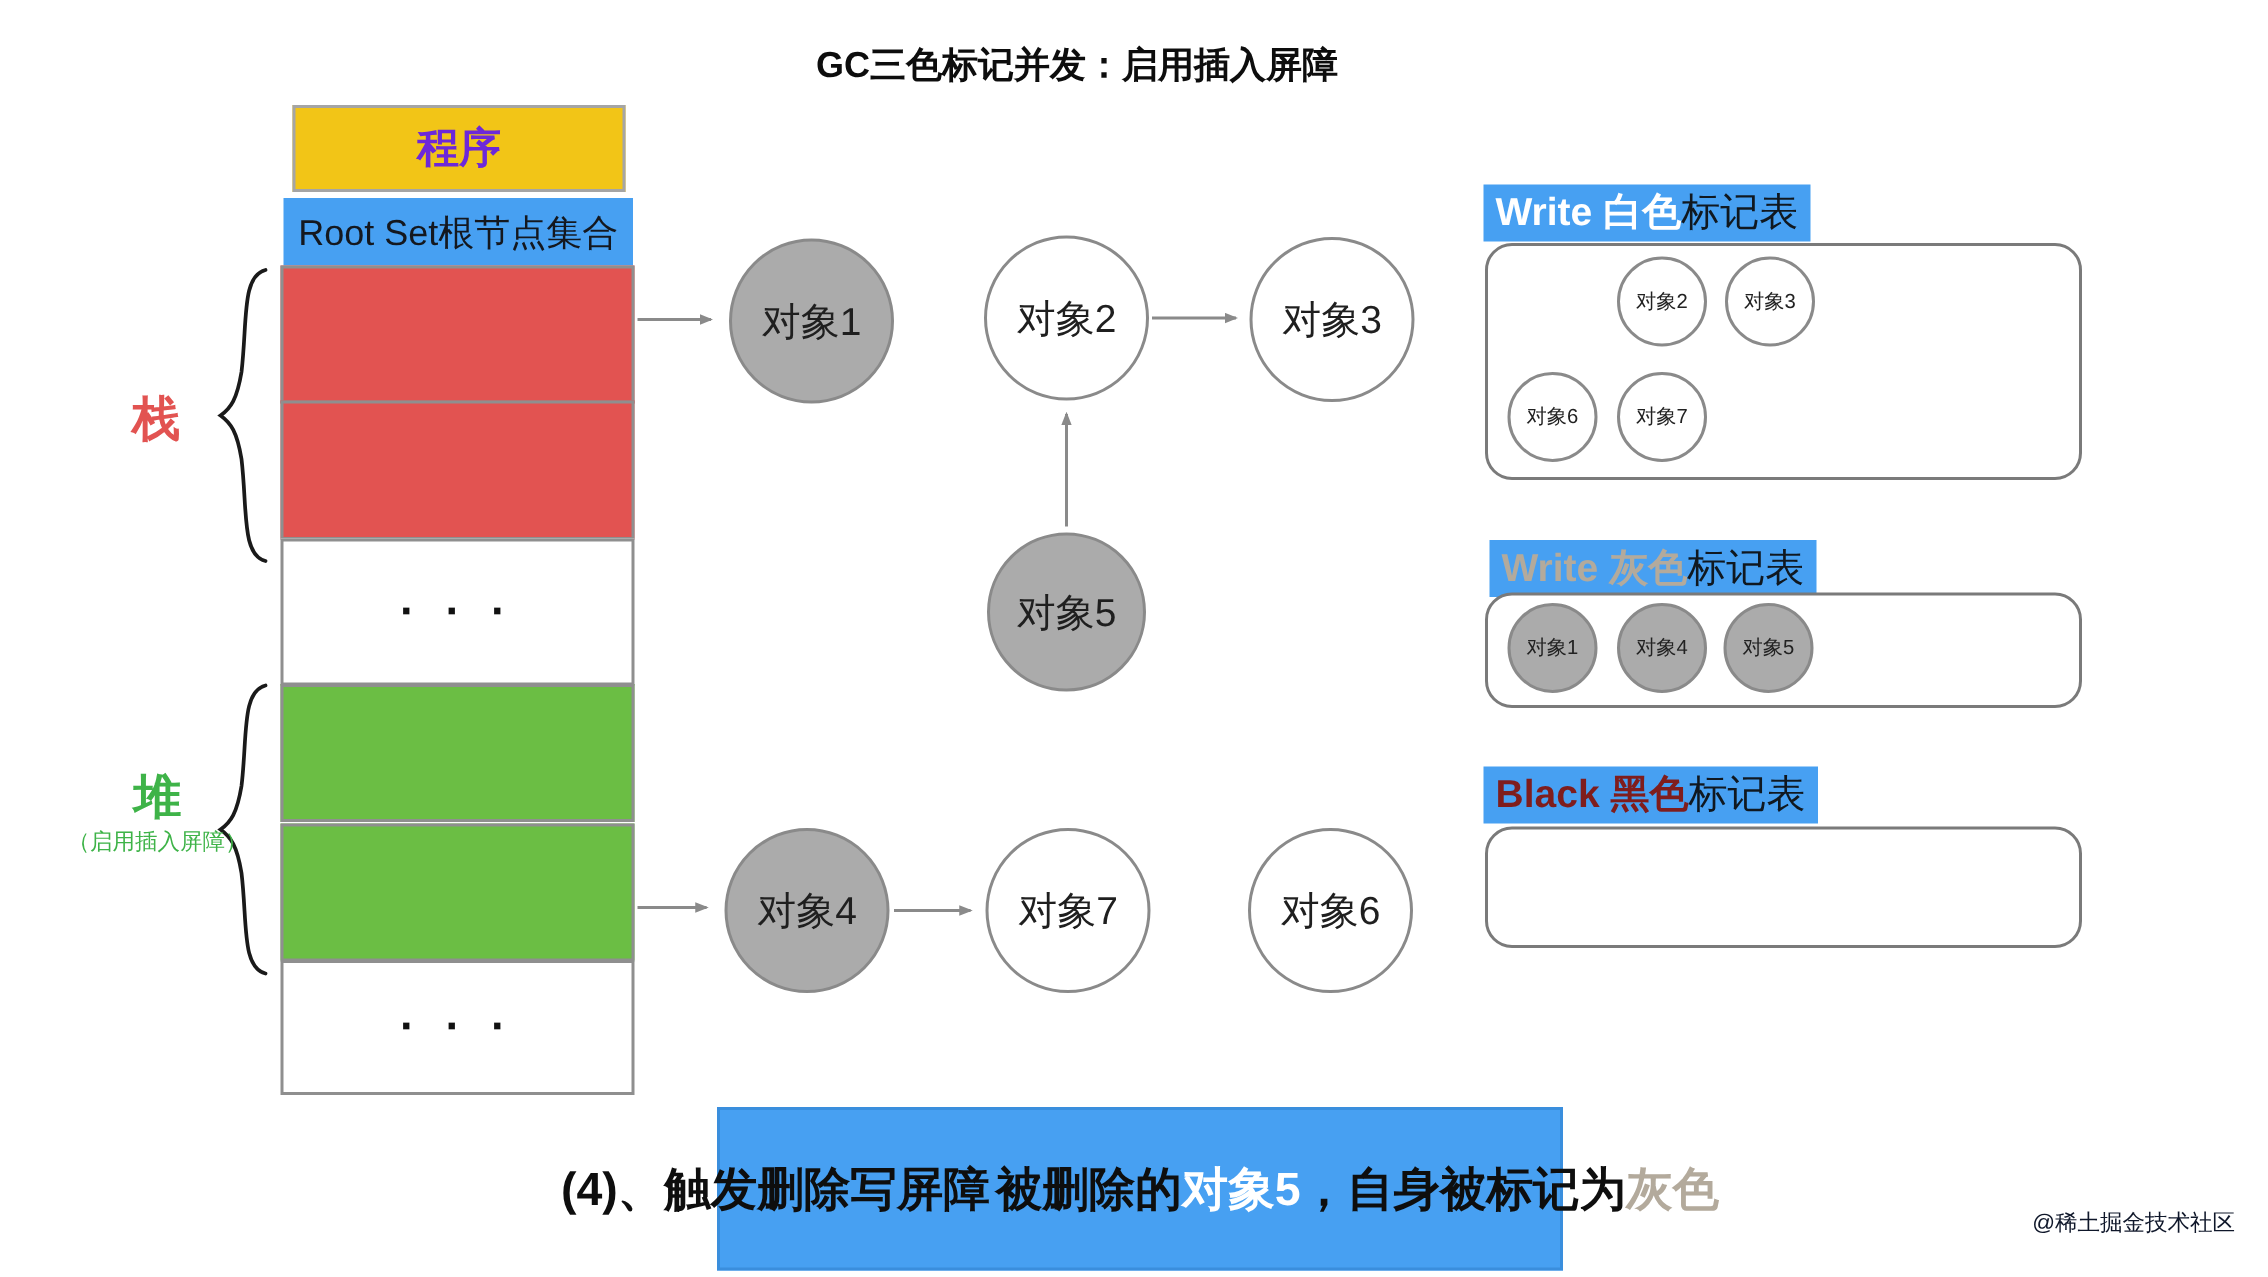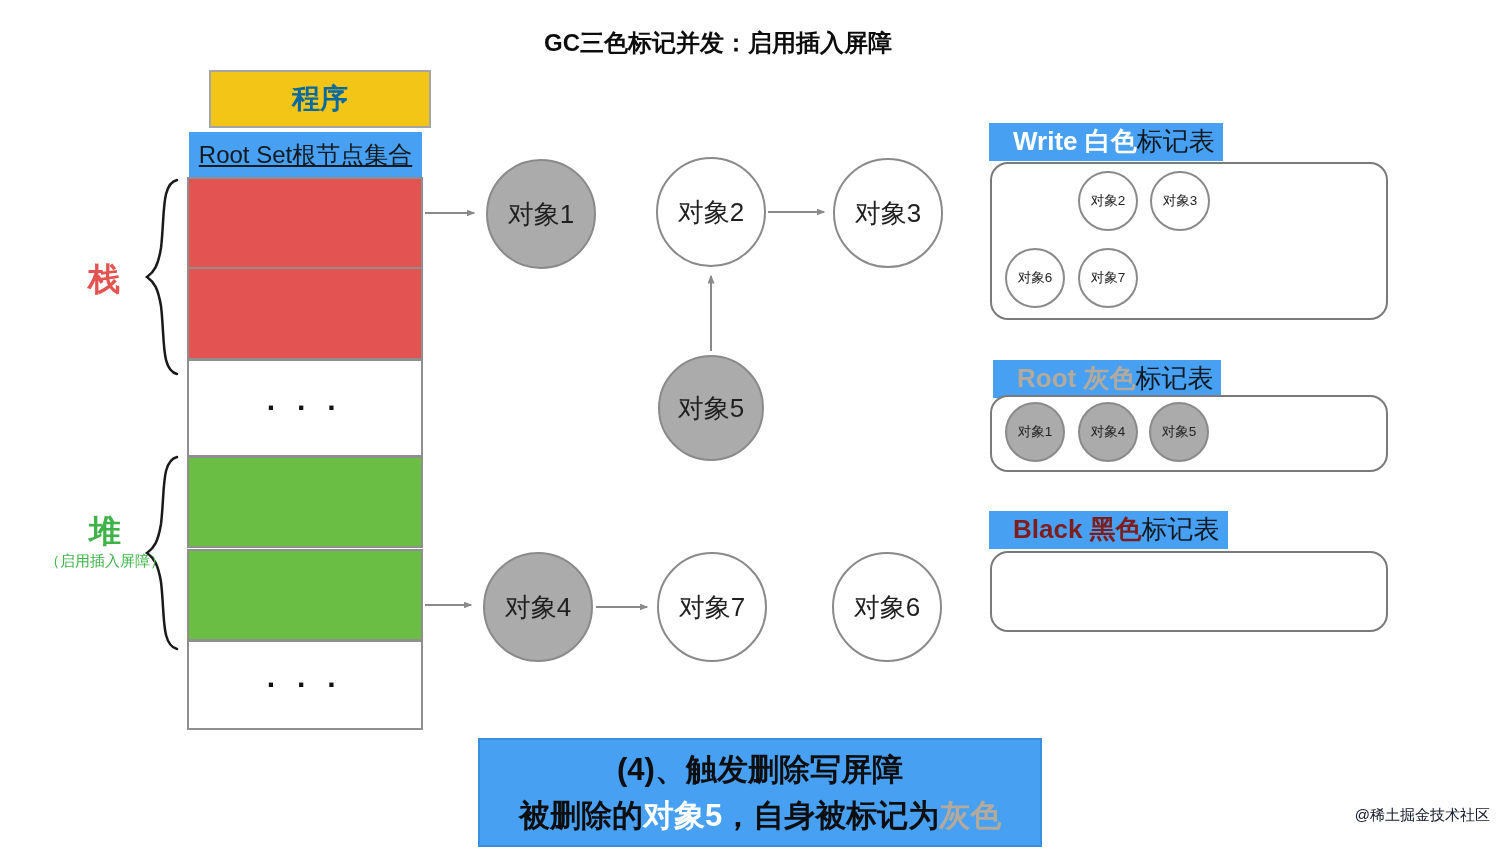--- a/index.html
+++ b/index.html
@@ -10,56 +10,56 @@
   .abs { position:absolute; box-sizing:border-box; }
   .center { display:flex; align-items:center; justify-content:center; }
 
   .title { position:absolute; left:718px; top:27px; transform:translateX(-50%);
            font-size:24px; font-weight:bold; color:#0d0d0d; white-space:nowrap; }
 
   .overlay { position:absolute; left:0; top:0; width:1512px; height:851px; pointer-events:none; }
 
   
   .membox { border:2px solid #8f8f8f; }
-  .program  { background:#f2c517; color:#0369a1; font-size:28px; font-weight:bold; border:2px solid #a5a5a5;margin-left:14px; }
+  .program  { background:#f2c517; color:#6d28d9; font-size:28px; font-weight:bold; border:2px solid #a5a5a5; }
   .rootset  { background:#47a0f2; color:#14181f; font-size:24px; border:none; }
   .redbox   { background:#e25351; }
   .greenbox { background:#6bbe44; }
   .dotsbox  { background:#ffffff; color:#111; font-size:30px; font-weight:bold; letter-spacing:6px; }
 
   .side-label { position:absolute; white-space:nowrap; font-weight:bold; }
   .stack-label { left:88px; top:258px; font-size:32px; color:#e25351; }
   .heap-group { left:25px; top:514px; width:160px; text-align:center; color:#3eb348; }
   .heap-main { font-size:32px; font-weight:bold; line-height:34px; }
   .heap-note { font-size:15px; font-weight:normal; margin-top:4px; }
 
   
   .node { position:absolute; width:110px; height:110px; border-radius:50%;
           border:2px solid #8a8a8a; background:#ffffff; color:#1f1f1f;
           font-size:26px; box-sizing:border-box; }
   .node.grey { background:#ababab; }
 
   
   .tbl-label { position:absolute; background:#47a0f2; padding:2px 8px 4px 8px;
                font-size:26px; white-space:nowrap; line-height:32px; }
-  .tbl-label .en { font-weight:bold;margin-left:16px; }
+  .tbl-label .en { font-weight:bold; }
   .tbl-label .zh { color:#101820; font-weight:normal; }
   .lbl-white .en { color:#ffffff; }
   .lbl-grey  .en { color:#b3aa9c; }
   .lbl-black .en { color:#7f1d1d; }
   .tbl-box { position:absolute; border:2px solid #7a7a7a; border-radius:18px; background:#ffffff; }
   .mini { position:absolute; width:60px; height:60px; border-radius:50%;
           border:2px solid #8a8a8a; background:#ffffff; color:#222;
           font-size:13.5px; box-sizing:border-box; }
   .mini.grey { background:#ababab; }
 
   
   .caption { position:absolute; left:478px; top:738px; width:560px; height:105px;
              background:#47a0f2; border:2px solid #3a8edd; display:flex;
-             flex-direction:column; align-items:center; justify-content:center;
+             flex-direction:row; align-items:center; justify-content:center;
              gap:4px; font-size:31px; color:#0e0e0e; font-weight:600; }
   .caption .part-white { color:#ffffff; font-weight:bold; }
   .caption .part-grey  { color:#b3aa9c; }
   .caption div { white-space:nowrap; }
 
   .watermark { position:absolute; right:22px; top:806px; font-size:15px; color:#0f172a; }
 </style>
 </head>
 <body>
 
@@ -78,21 +78,21 @@
     <path d="M 425 213 L 474 213" stroke="#8a8a8a" stroke-width="2" marker-end="url(#arr)"></path>
     <path d="M 768 212 L 824 212" stroke="#8a8a8a" stroke-width="2" marker-end="url(#arr)"></path>
     <path d="M 711 351 L 711 276" stroke="#8a8a8a" stroke-width="2" marker-end="url(#arr)"></path>
     <path d="M 425 605 L 471 605" stroke="#8a8a8a" stroke-width="2" marker-end="url(#arr)"></path>
     <path d="M 596 607 L 647 607" stroke="#8a8a8a" stroke-width="2" marker-end="url(#arr)"></path>
   </svg>
 
   <div class="abs center membox program" style="left:195px; top:70px; width:222px; height:58px;">
     <span>程序</span>
   </div>
-  <div class="abs center membox rootset" style="left:189px; top:132px; width:233px; height:45px;text-decoration:underline;">
+  <div class="abs center membox rootset" style="left:189px; top:132px; width:233px; height:45px;">
     <span>Root Set根节点集合</span>
   </div>
   <div class="abs membox redbox" style="left:187px; top:177px; width:236px; height:92px;"></div>
   <div class="abs membox redbox" style="left:187px; top:267px; width:236px; height:93px;"></div>
   <div class="abs center membox dotsbox" style="left:187px; top:359px; width:236px; height:98px;">
     <span>· · ·</span>
   </div>
   <div class="abs membox greenbox" style="left:187px; top:456px; width:236px; height:92px;"></div>
   <div class="abs membox greenbox" style="left:187px; top:549px; width:236px; height:92px;"></div>
   <div class="abs center membox dotsbox" style="left:187px; top:640px; width:236px; height:90px;">
@@ -138,21 +138,21 @@
     <span>对象3</span>
   </div>
   <div class="mini center" style="left:1005px; top:248px;">
     <span>对象6</span>
   </div>
   <div class="mini center" style="left:1078px; top:248px;">
     <span>对象7</span>
   </div>
 
   <div class="tbl-label lbl-grey" style="left:993px; top:360px;">
-    <span class="en">Root 灰色</span><span class="zh">标记表</span>
+    <span class="en">Write 灰色</span><span class="zh">标记表</span>
   </div>
   <div class="tbl-box" style="left:990px; top:395px; width:394px; height:73px;"></div>
   <div class="mini grey center" style="left:1005px; top:402px;">
     <span>对象1</span>
   </div>
   <div class="mini grey center" style="left:1078px; top:402px;">
     <span>对象4</span>
   </div>
   <div class="mini grey center" style="left:1149px; top:402px;">
     <span>对象5</span>

